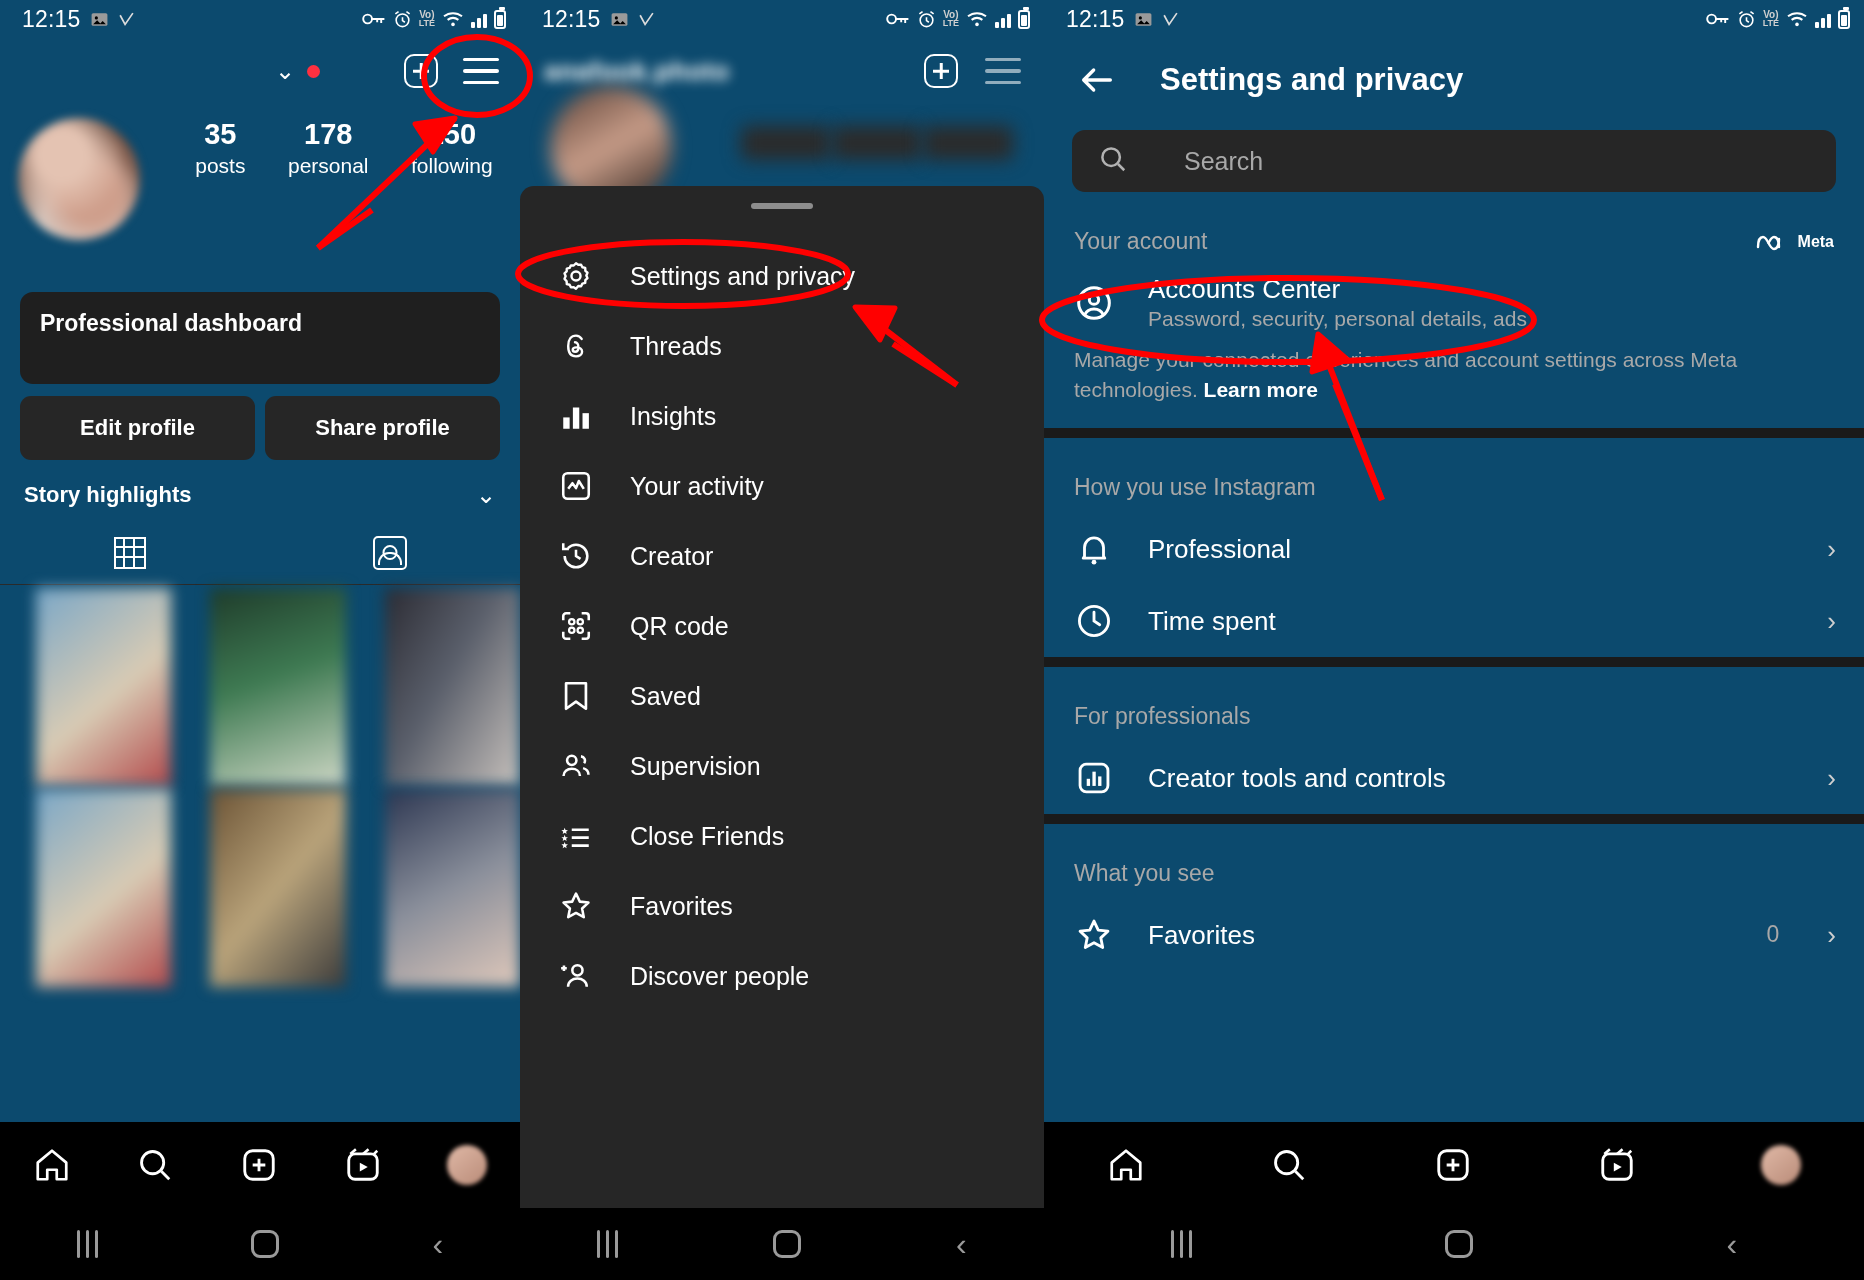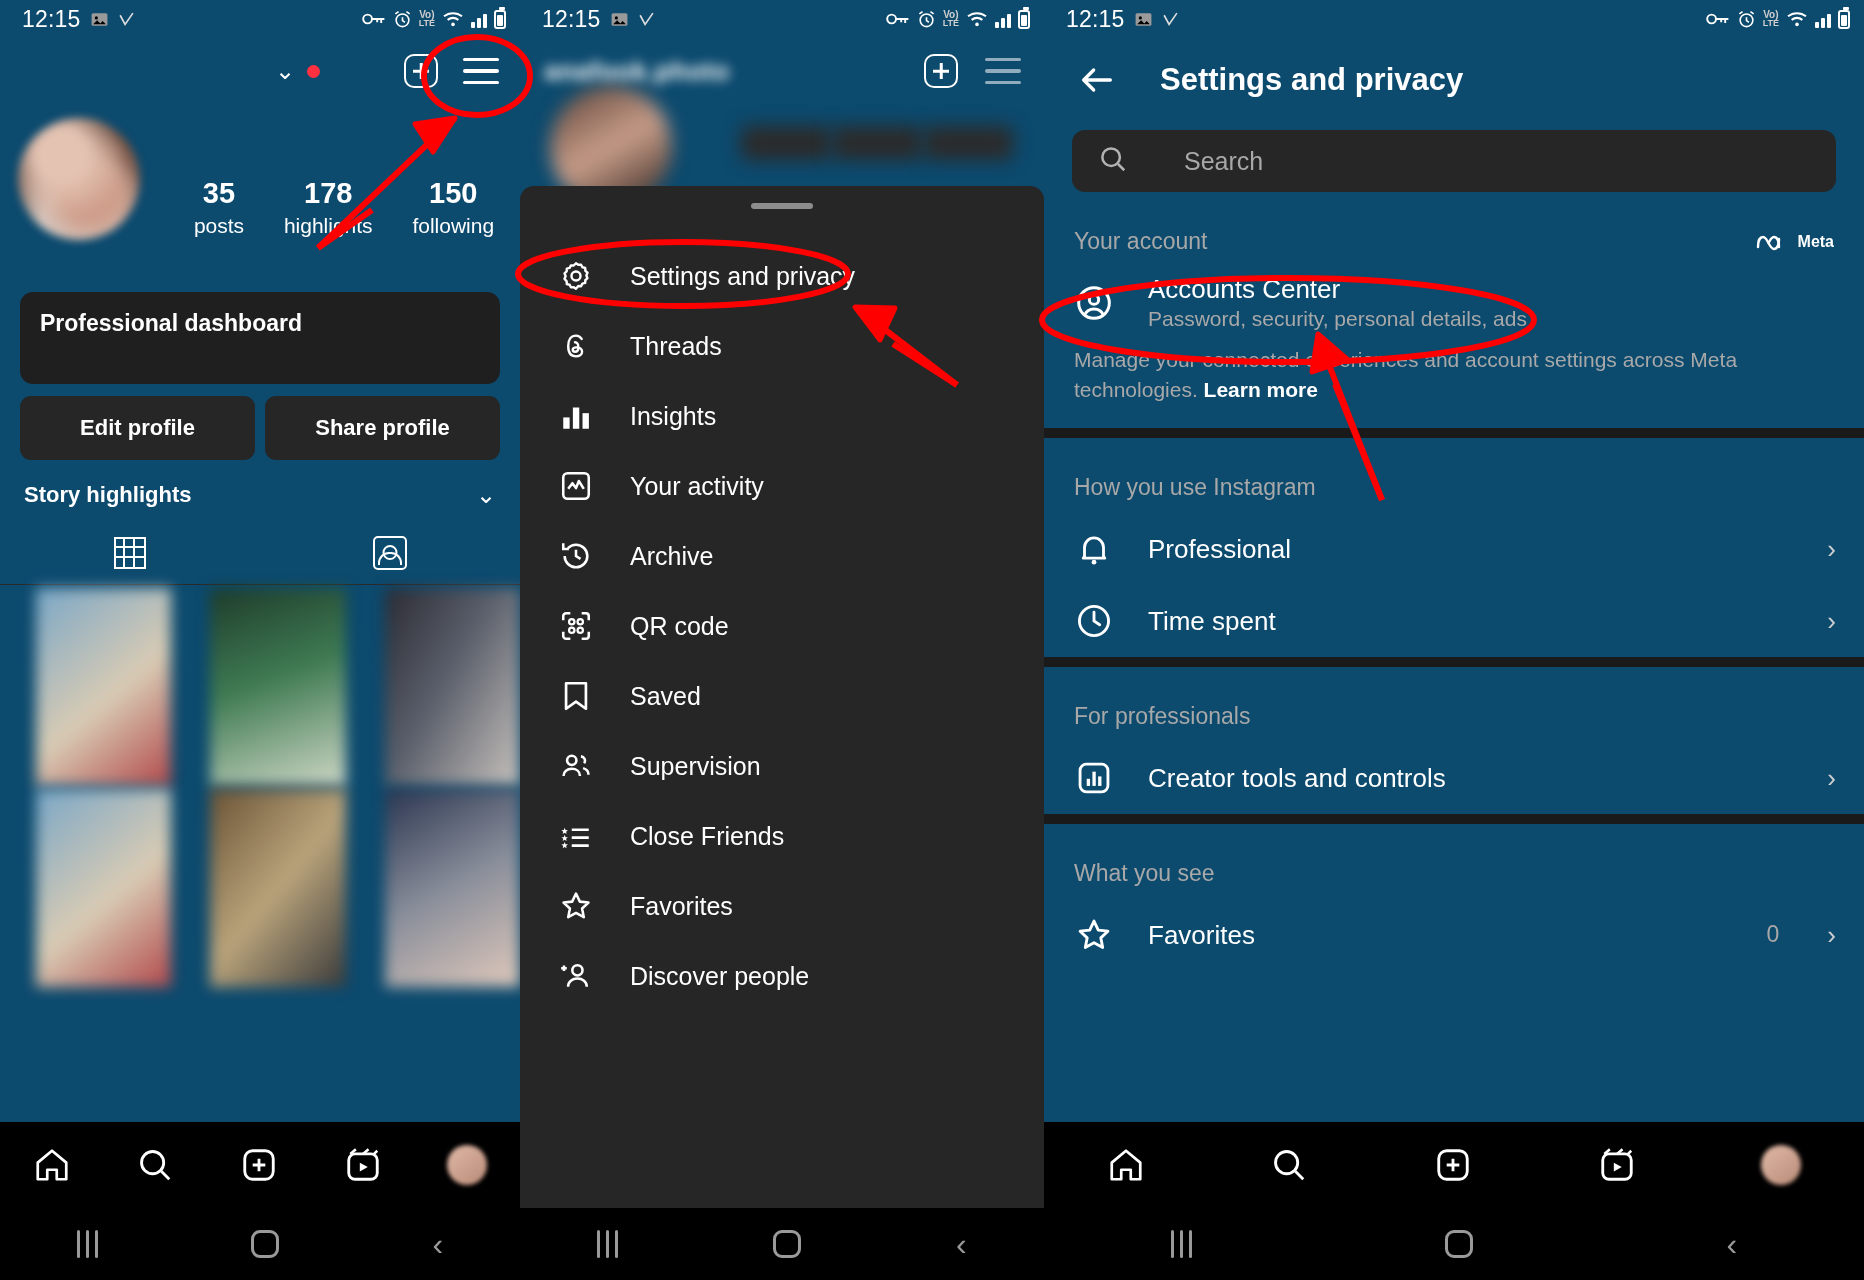--- a/index.html
+++ b/index.html
@@ -39,21 +39,21 @@
   .chev{ color:#fff; font-size:24px; line-height:1; }
   .reddot{ width:13px; height:13px; border-radius:50%; background:#ff3040; display:block; }
   .icobtn{ width:42px; height:42px; display:flex; align-items:center; justify-content:center; }
   .plusbox{ width:34px;height:34px;border:2.5px solid #fff;border-radius:10px;position:relative;}
   .plusbox:before,.plusbox:after{content:"";position:absolute;background:#fff;}
   .plusbox:before{left:50%;top:7px;bottom:7px;width:2.5px;transform:translateX(-50%);}
   .plusbox:after{top:50%;left:7px;right:7px;height:2.5px;transform:translateY(-50%);}
   .burger{ width:36px; height:26px; display:flex; flex-direction:column; justify-content:space-between;}
   .burger i{ height:3.4px; background:#fff; border-radius:2px; display:block;}
 
-  .p1-statsrow{ display:flex; align-items:flex-end; padding:14px 0 0 18px; gap:0; }
+  .p1-statsrow{ display:flex; align-items:flex-start; padding:14px 0 0 18px; gap:0; }
   .avatar{ width:122px;height:122px;border-radius:50%;
     background:
       radial-gradient(circle at 36% 30%, #e4c3b2 0 22%, rgba(228,195,178,0) 55%),
       radial-gradient(circle at 60% 62%, #cf9f8c 0 26%, rgba(207,159,140,0) 60%),
       radial-gradient(circle at 50% 85%, #d9d1cb 0 30%, rgba(217,209,203,0) 62%),
       linear-gradient(150deg,#3a2a24,#6a4b3e 45%,#221a16);
     filter:blur(4px); flex:0 0 auto;
   }
   .statgroup{ display:flex; flex:1; justify-content:space-around; padding:0 6px 0 34px; }
   .stat{ text-align:center; color:#fff; }
@@ -223,21 +223,21 @@
 
     <div class="p1-statsrow">
       <div class="avatar"></div>
       <div class="statgroup">
         <div class="stat">
           <div class="n">35</div>
           <div class="l">posts</div>
         </div>
         <div class="stat">
           <div class="n">178</div>
-          <div class="l">highlights</div>
+          <div class="l">personal</div>
         </div>
         <div class="stat">
           <div class="n">150</div>
           <div class="l">following</div>
         </div>
       </div>
     </div>
 
     <div class="p1-dash">
       <span>Professional dashboard</span>
@@ -447,21 +447,21 @@
         </div>
 
         <div class="menu-item">
           <span class="mi">
             <svg width="34" height="34" viewBox="0 0 24 24">
                 <path d="M4 12a8 8 0 108-8 8 8 0 00-5.7 2.4" stroke="#fff" stroke-width="1.8" fill="none"></path>
                 <path d="M3 3v4h4" stroke="#fff" stroke-width="1.8" fill="none"></path>
                 <path d="M12 7.5V12l3.2 2" stroke="#fff" stroke-width="1.8" fill="none"></path>
               </svg>
           </span>
-          <span class="menu-label">Archive</span>
+          <span class="menu-label">Creator</span>
         </div>
 
         <div class="menu-item">
           <span class="mi">
             <svg width="34" height="34" viewBox="0 0 24 24">
                 <path d="M3 8V5a2 2 0 012-2h3M16 3h3a2 2 0 012 2v3M21 16v3a2 2 0 01-2 2h-3M8 21H5a2 2 0 01-2-2v-3" stroke="#fff" stroke-width="1.8" fill="none"></path>
                 <circle cx="9" cy="9" r="1.9" stroke="#fff" stroke-width="1.6" fill="none"></circle>
                 <circle cx="15" cy="9" r="1.9" stroke="#fff" stroke-width="1.6" fill="none"></circle>
                 <circle cx="9" cy="15" r="1.9" stroke="#fff" stroke-width="1.6" fill="none"></circle>
                 <circle cx="15" cy="15" r="1.9" stroke="#fff" stroke-width="1.6" fill="none"></circle>

